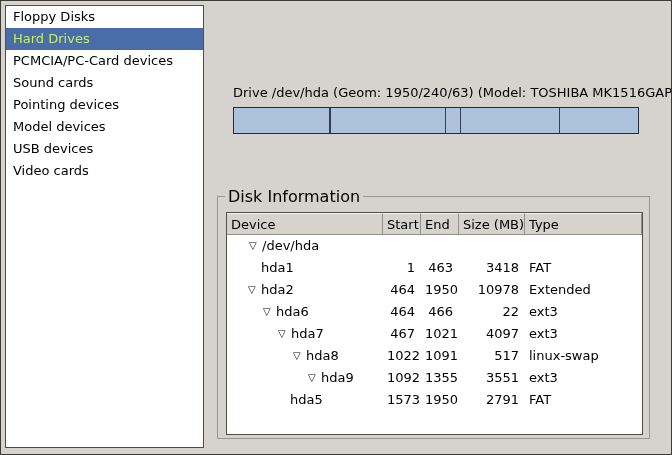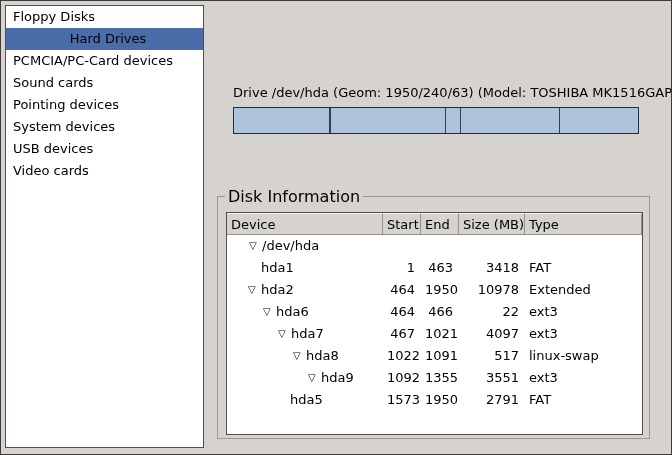--- a/index.html
+++ b/index.html
@@ -16,21 +16,21 @@
   
   .sidebar{
     position:absolute;left:4px;top:4px;width:199px;height:443px;
     background:#ffffff;border:1px solid #524f49;
     box-sizing:border-box;overflow:hidden;
   }
   .sidebar-item{
     height:22px;line-height:22px;padding-left:7px;
     white-space:nowrap;cursor:default;
   }
-  .sidebar-item.selected{background:#4a6da9;color:#000000;text-align:center;}
+  .sidebar-item.selected{background:#4a6da9;color:#bef264;}
   
   .main{position:absolute;left:210px;top:0;right:0;bottom:0;}
   .drive-title{
     position:absolute;left:22px;top:84px;width:408px;
     text-align:center;white-space:nowrap;
   }
   .partition-bar{
     position:absolute;left:22px;top:106px;width:406px;height:27px;
     box-sizing:border-box;border:1px solid #1f2d3f;background:#adc3dc;
     display:flex;
@@ -84,21 +84,21 @@
 <body>
 
 <div class="window">
 
   <div class="sidebar">
       <div class="sidebar-item">Floppy Disks</div>
       <div class="sidebar-item selected">Hard Drives</div>
       <div class="sidebar-item">PCMCIA/PC-Card devices</div>
       <div class="sidebar-item">Sound cards</div>
       <div class="sidebar-item">Pointing devices</div>
-      <div class="sidebar-item">System devices</div>
+      <div class="sidebar-item">Model devices</div>
       <div class="sidebar-item">USB devices</div>
       <div class="sidebar-item">Video cards</div>
     </div>
 
   <div class="main">
 
     <div class="drive-title">Drive /dev/hda (Geom: 1950/240/63) (Model: TOSHIBA MK1516GAP)</div>
 
     <div class="partition-bar">
         <div class="seg" style="width: 23.7%;"></div>

